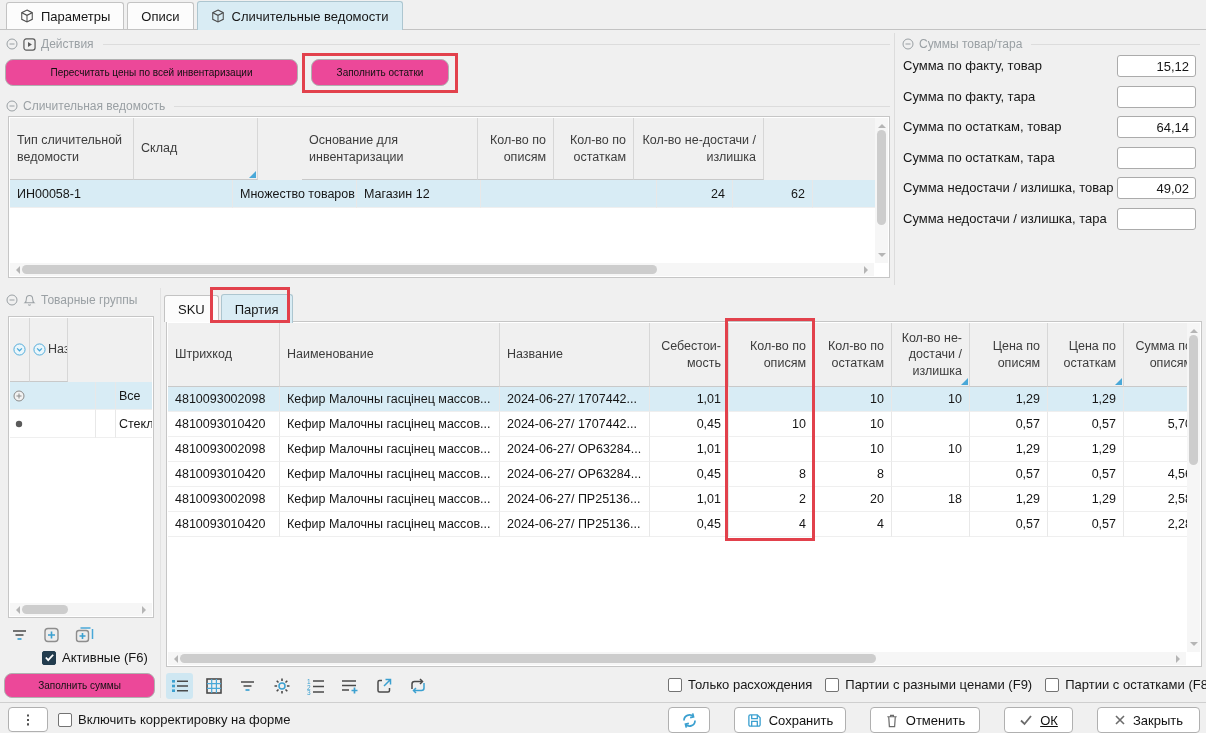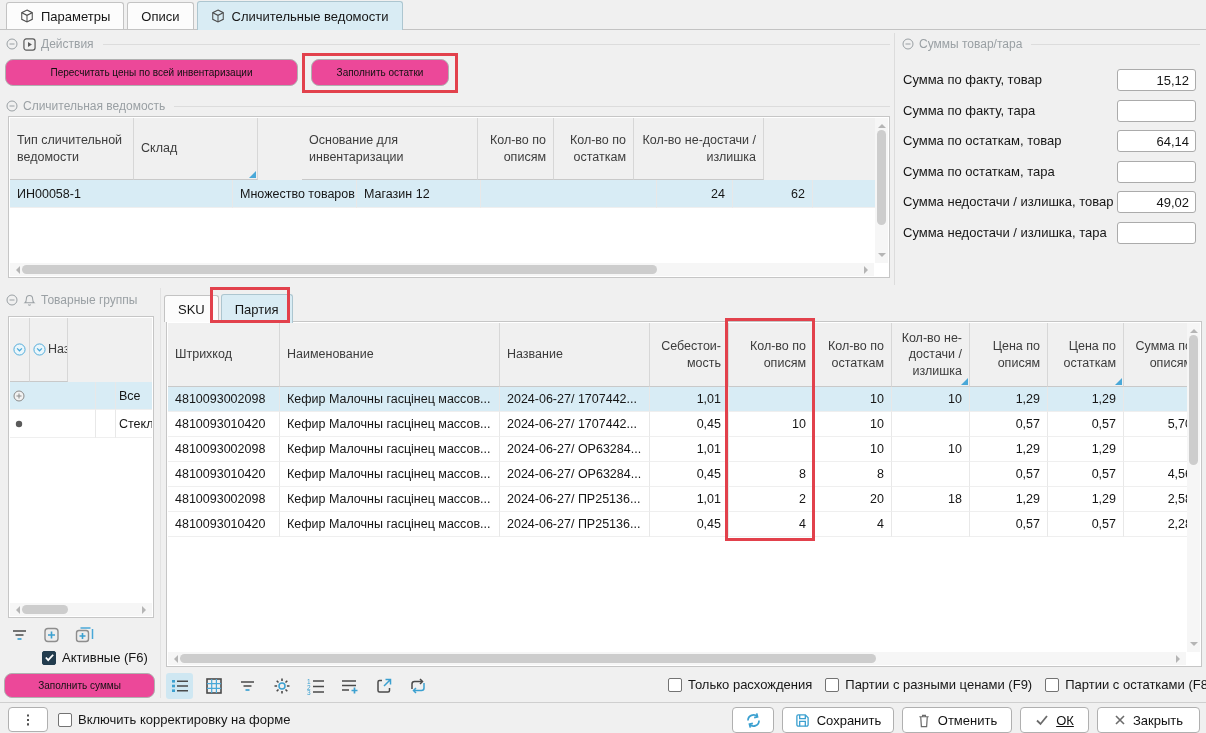--- a/index.html
+++ b/index.html
@@ -30,36 +30,36 @@
 .hsb{position:absolute;left:1px;right:1px;bottom:1px;height:13px;background:#f6f6f6}
 .vsb{position:absolute;top:1px;right:1px;bottom:14px;width:13px;background:#f6f6f6}
 .hsb .thumb{position:absolute;top:2px;height:9px;border-radius:5px;background:#cdcdcd}
 .vsb .thumb{position:absolute;left:2px;width:9px;border-radius:5px;background:#cdcdcd}
 .arr{position:absolute;width:0;height:0;border:4px solid transparent}
 .arr.l{left:2px;top:3px;border-right-color:#b5b5b5}
 .arr.r{right:2px;top:3px;border-left-color:#b5b5b5}
 .arr.u{top:2px;left:3px;border-bottom-color:#b5b5b5}
 .arr.d{bottom:2px;left:3px;border-top-color:#b5b5b5}
 
-#sums-fields{position:absolute;left:897px;top:44px;width:307px;height:250px}
+#sums-fields{position:absolute;left:897px;top:30px;width:307px;height:250px}
 .sumrow{position:absolute;left:0;width:100%;height:22px}
 .sumlab{position:absolute;left:6px;top:3px;font-size:13px;color:#161616;white-space:nowrap}
 .suminp{position:absolute;right:8px;top:0;width:79px;height:22px;background:#fff;border:1px solid #ababab;border-radius:3px;display:flex;align-items:center;justify-content:flex-end;padding:0 6px;font-size:13px}
 
 .cbwrap{display:flex;align-items:center;gap:6px;font-size:13px;white-space:nowrap}
 .cb{width:14px;height:14px;border:1px solid #737373;border-radius:2px;background:#fff;display:inline-flex;align-items:center;justify-content:center;flex:none}
 .cb.on{background:#223c4e;border-color:#223c4e}
 
 #dtoolbar{position:absolute;left:166px;top:672px;height:28px;display:flex;gap:7px;align-items:center}
 .tbi{width:27px;height:26px;display:flex;align-items:center;justify-content:center;border-radius:3px}
 .tbi.act{background:#cfe7f2}
 #dfilters{position:absolute;left:668px;top:677px;display:flex;gap:13px;align-items:center}
 
 #footer{position:absolute;left:0;top:702px;width:100%;height:31px;border-top:1px solid #cfcfcf;background:#f0f0f0}
-#footer-right{position:absolute;right:6px;top:4px;display:flex;gap:8px}
+#footer-right{position:absolute;right:6px;top:4px;display:flex;gap:24px}
 .fbtn{height:26px;display:inline-flex;align-items:center;justify-content:center;gap:7px;background:#fff;border:1px solid #b0b0b0;border-radius:4px;font-size:13px;color:#111;font-family:"Liberation Sans",sans-serif}
 
 .vline{position:absolute;width:1px;background:#dcdcdc}
 .redrect{position:absolute;border:3px solid #e2414c;z-index:60;pointer-events:none}
 #dtabs{position:absolute;left:164px;top:292px;height:30px;display:flex;align-items:flex-end;gap:2px;z-index:4}
 #lefticons{position:absolute;left:10px;top:626px;display:flex;gap:13px;align-items:center}
 </style>
 </head>
 <body>
 

